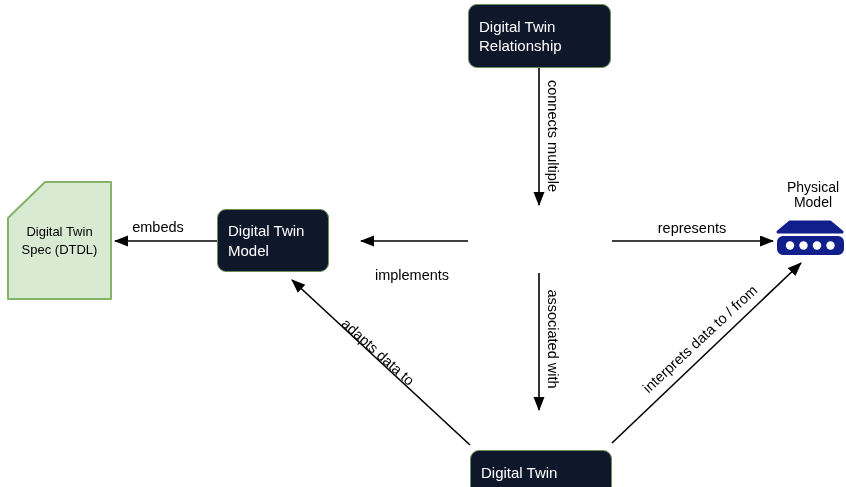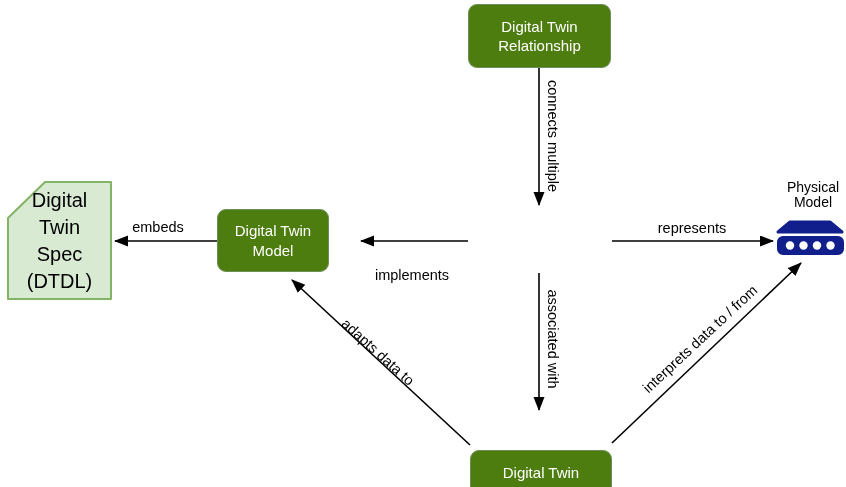--- a/index.html
+++ b/index.html
@@ -3,32 +3,32 @@
 <meta charset="utf-8">
 <style>
   html,body { margin:0; padding:0; background:#ffffff; }
   .canvas {
     position:relative; width:846px; height:487px; background:#ffffff;
     font-family:"Liberation Sans", sans-serif; overflow:hidden;
   }
   .overlay { position:absolute; left:0; top:0; width:846px; height:487px; }
   .node {
     position:absolute; display:flex; align-items:center; justify-content:center;
-    background:#4d7c0f; border:1px solid #6e9058; border-radius:9px;
-    color:#ffffff; font-size:15px; text-align:center; line-height:1.3;
+    background:#0f172a; border:1px solid #6e9058; border-radius:9px;
+    color:#ffffff; font-size:15px; line-height:1.3;
     box-sizing:border-box; padding:4px 10px;
   }
   .node-relationship { left:468px; top:4px;   width:143px; height:64px; }
   .node-instance     { left:469px; top:209px; width:143px; height:64px; }
   .node-model        { left:217px; top:209px; width:112px; height:63px; }
   .node-adapter      { left:470px; top:414px; width:142px; height:65px;margin-top:36px; }
   .spec-text {
     position:absolute; left:8px; top:182px; width:103px; height:117px;
     display:flex; align-items:center; justify-content:center; text-align:center;
-    color:#000000; font-size:20px; line-height:1.35; padding:0 6px; box-sizing:border-box;
+    color:#000000; font-size:13px; line-height:1.35; padding:0 6px; box-sizing:border-box;
   }
   .device-label {
     position:absolute; left:770px; top:180px; width:86px;
     text-align:center; color:#000000; font-size:14px; line-height:1.1;
   }
   .edge-label {
     position:absolute; color:#000000; font-size:14.5px; white-space:nowrap;
     transform:translate(-50%,-50%);
   }
   .rot90  { transform:translate(-50%,-50%) rotate(90deg); }

